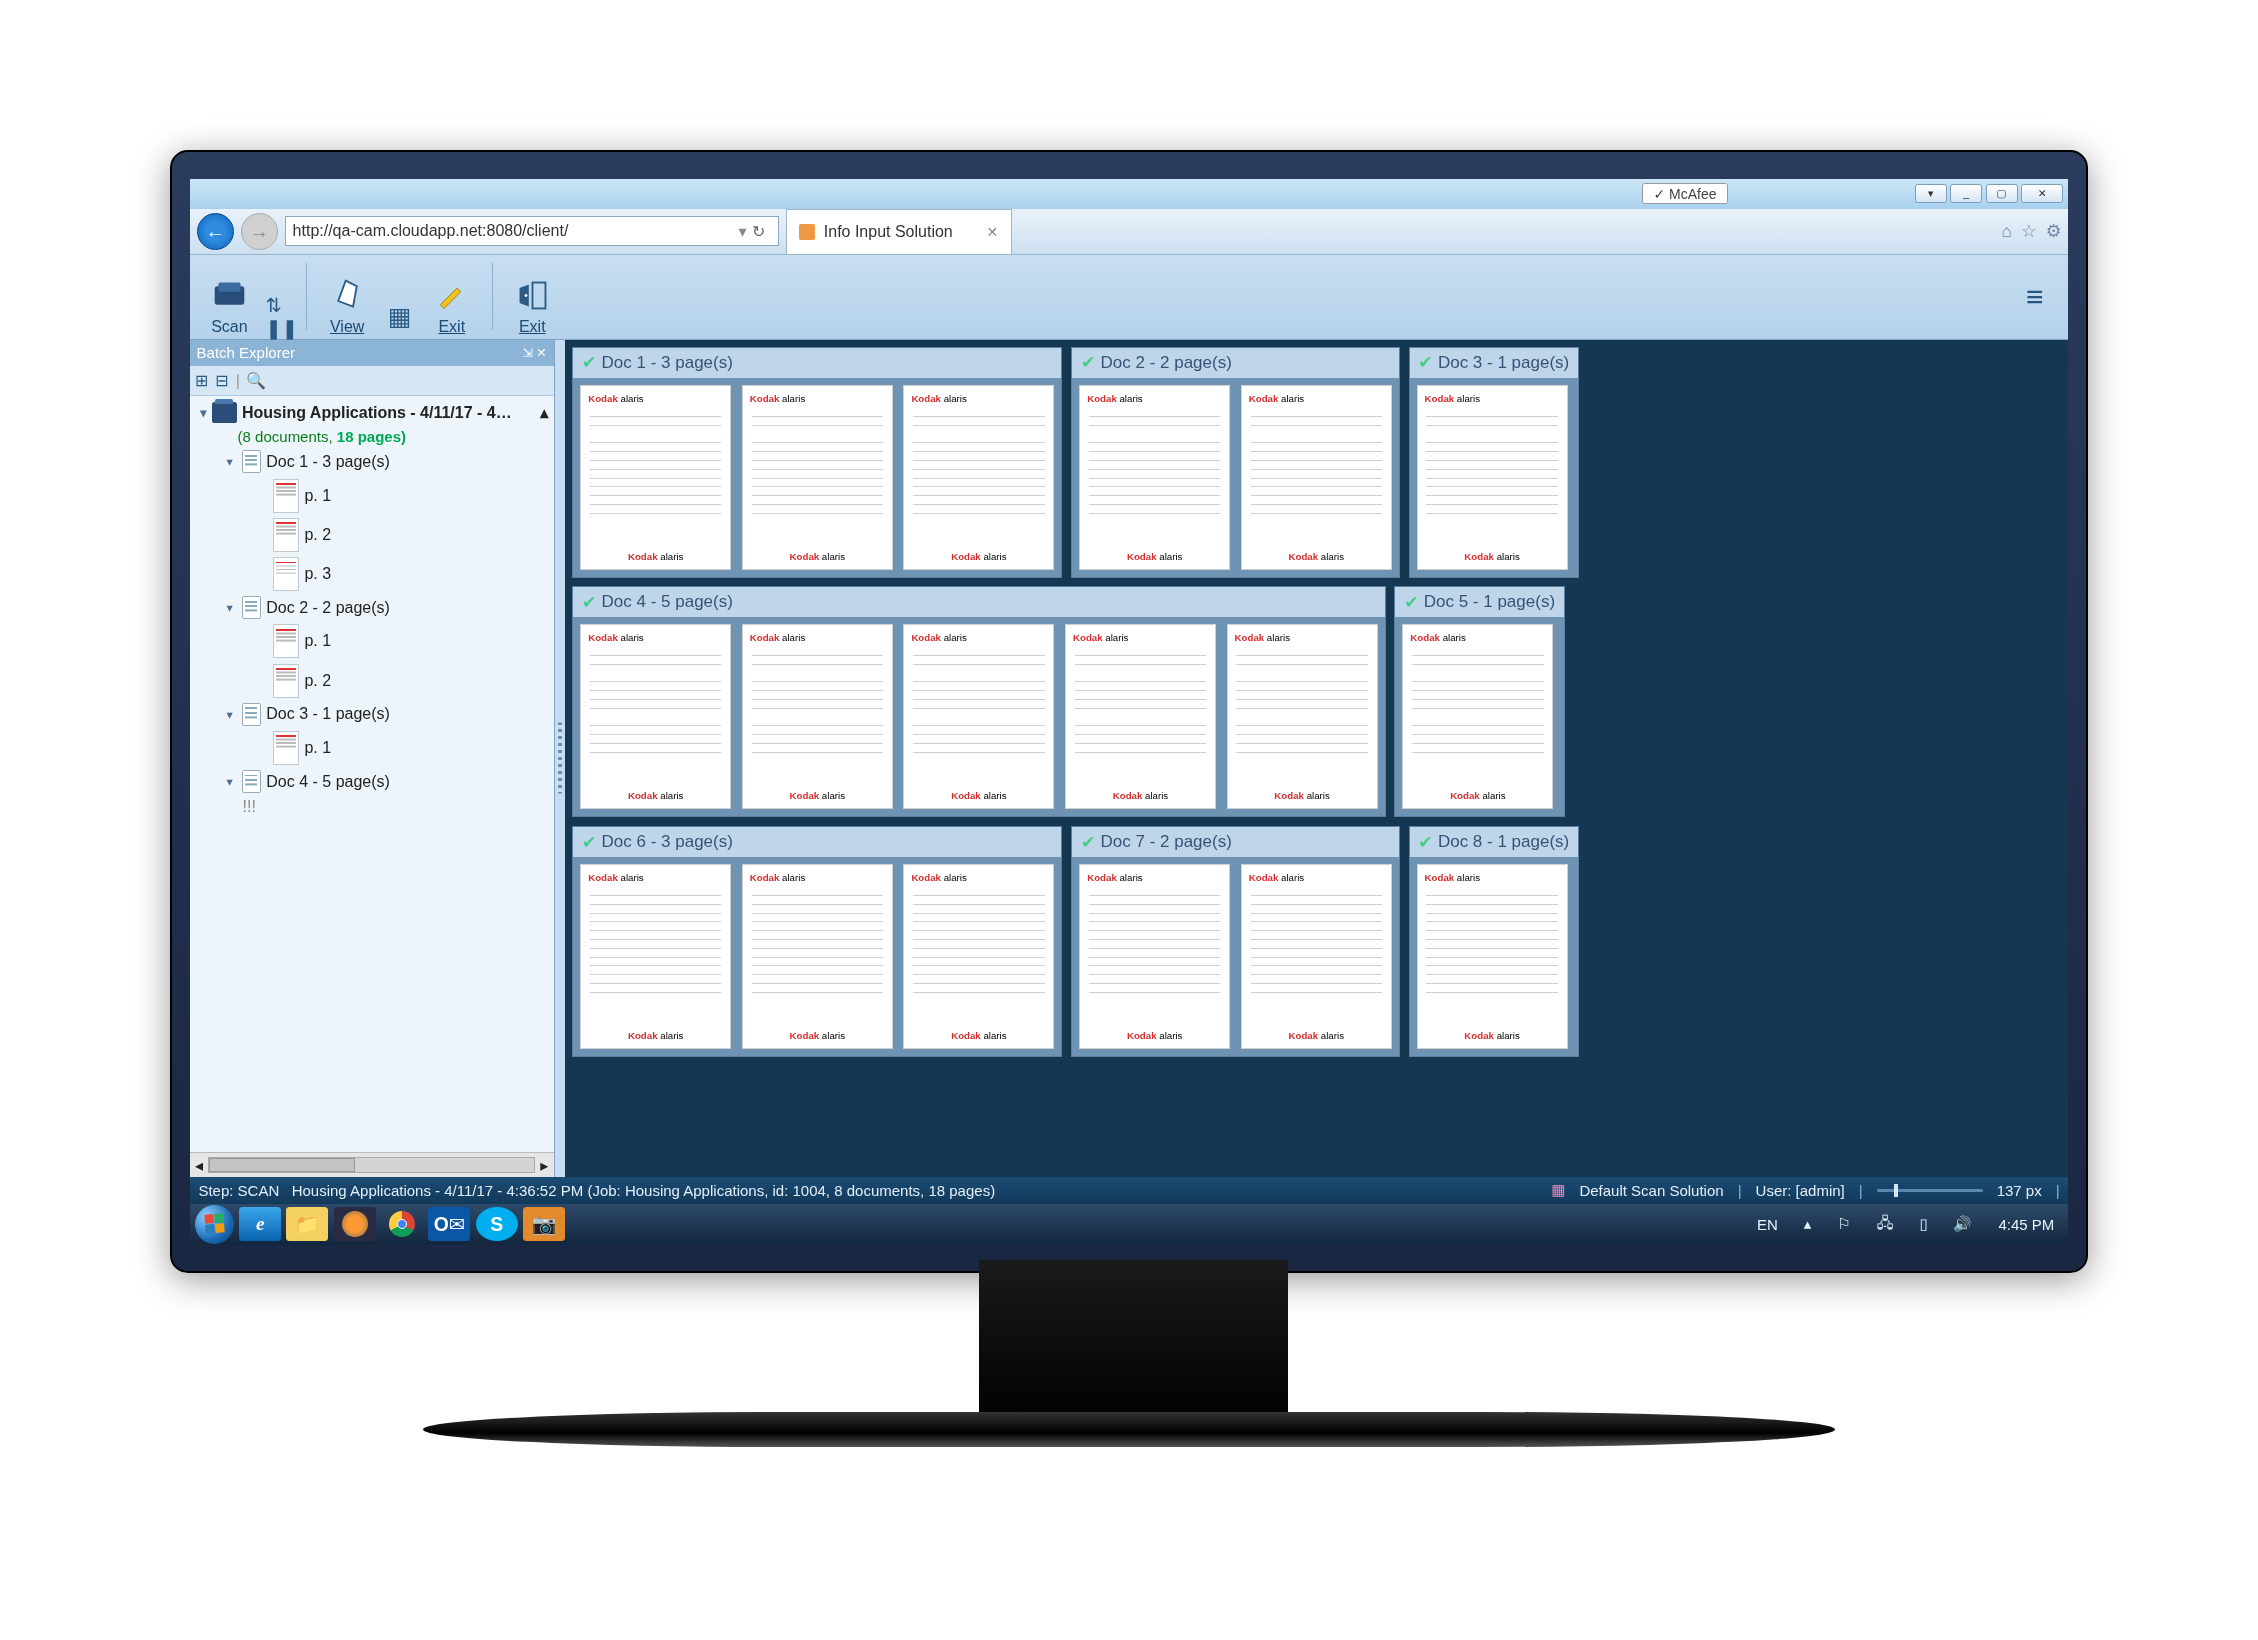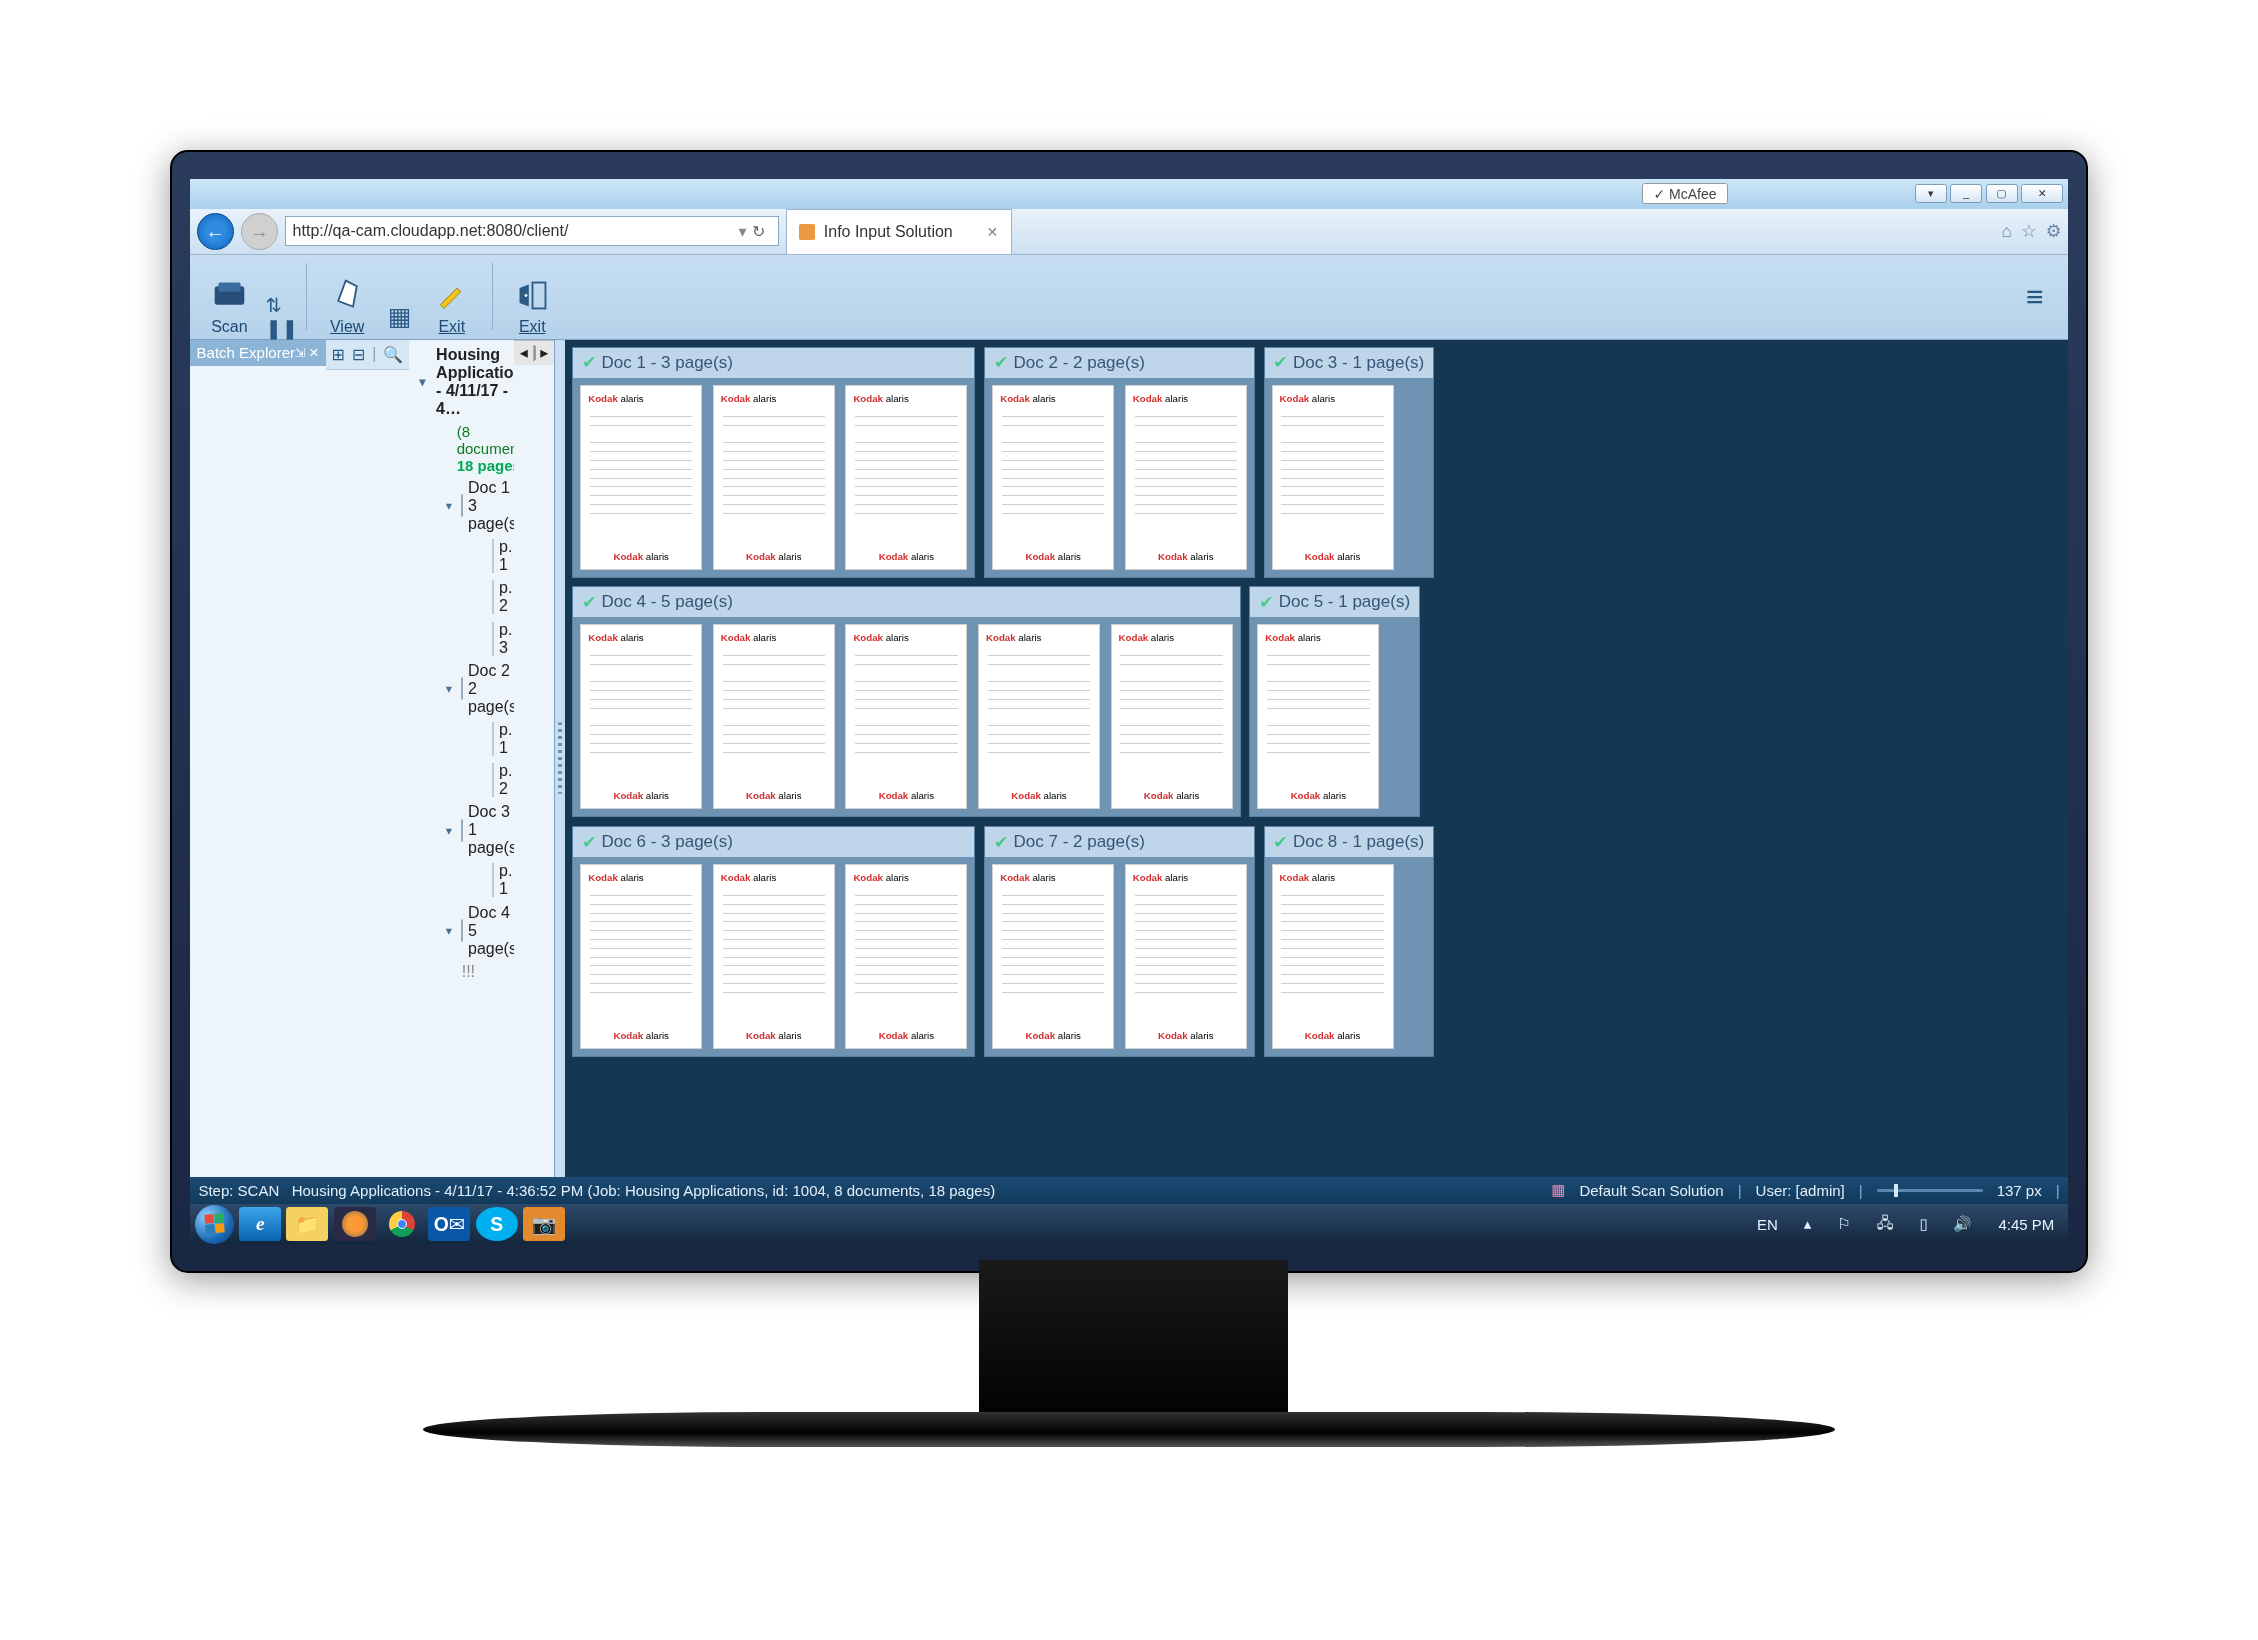--- a/index.html
+++ b/index.html
@@ -27,21 +27,21 @@
 
 .app-toolbar{height:85px;background:linear-gradient(180deg,#c7def2 0%,#b5d2ea 100%);display:flex;align-items:center;padding:0 8.8px;gap:5.3px;border-bottom:0.9px solid #7ea3c4}
 .tbtn{display:flex;flex-direction:column;align-items:center;justify-content:flex-end;width:62px;height:79px;font-size:16px;color:#1d4973;gap:3.5px}
 .tbtn .ico{width:39px;height:39px;display:flex;align-items:center;justify-content:center}
 .tbtn.u{text-decoration:underline}
 .sep{width:0.9px;height:67px;background:#8fb1ce;margin:0 3.5px}
 .ham{margin-left:auto;margin-right:16px;font-size:30px;color:#26557f}
 
 
 .main{display:flex;height:calc(100% - 30px - 46px - 85px - 26.5px - 41px);background:#153752}
-.side{width:365px;background:#edf4fa;border-right:0.9px solid #7ea3c4;display:flex;flex-direction:row;font-size:16px;color:#222;position:relative}
+.side{width:365px;background:#edf4fa;border-right:0.9px solid #7ea3c4;display:flex;flex-direction:column;font-size:16px;color:#222;position:relative}
 .side-header{height:26.5px;background:#8cb4d6;color:#fff;font-size:15px;display:flex;align-items:center;padding:0 7px}
 .side-header .mini{margin-left:auto;display:flex;gap:5.3px;font-size:12.4px}
 .side-tools{height:30px;background:#d5e6f4;display:flex;align-items:center;padding:0 5.3px;gap:7px;border-bottom:0.9px solid #b0cbe2;font-size:16px;color:#2b5b85}
 .tree{flex:1;overflow:auto;padding:3.5px 0}
 .tree-node{display:flex;align-items:center;gap:5.3px;padding:2.6px 5.3px 2.6px 10.6px}
 .tree-node.bold{font-weight:bold}
 .tree-node .arrow{color:#4b6f91;font-size:12.4px}
 .batch-icon{width:25px;height:21px;background:#2a4d7a;border-radius:2.6px;position:relative}
 .batch-icon::after{content:"";position:absolute;top:-3.5px;left:3.5px;right:3.5px;height:5.3px;background:#4a78aa;border-radius:1.8px 1.8px 0 0}
 .doc-count{color:#0a7c1d;font-size:15px}
@@ -56,21 +56,21 @@
 .splitter{width:10.6px;background:#c7def2;position:relative}
 .splitter::before{content:"";position:absolute;left:3.5px;top:50%;width:3.5px;height:71px;transform:translateY(-50%);background:repeating-linear-gradient(180deg,#6a8fb0 0 2.6px,transparent 2.6px 7px)}
 
 
 .thumbs{flex:1;overflow:auto;padding:7px;display:flex;flex-direction:column;gap:8.8px}
 .doc-row{display:flex;gap:8.8px}
 .doc-group{background:#6f93b2;border:0.9px solid #5a7fa0;flex:0 0 auto}
 .group-hdr{height:30px;background:#bfd5e9;display:flex;align-items:center;padding:0 8.8px;font-size:17px;color:#365576;gap:5.3px}
 .group-hdr .chk{color:#4c8}
 .pages-row{display:flex;padding:7px;gap:10.6px}
-.pg{width:122px;height:185px;background:#fff;border:0.9px solid #d0d0d0;position:relative;overflow:hidden}
+.pg{width:151px;height:185px;background:#fff;border:0.9px solid #d0d0d0;position:relative;overflow:hidden}
 .pg .brand{position:absolute;top:7px;left:7px;font-size:9.7px}
 .pg .brand b{color:#d32f2f}
 .pg .lines{position:absolute;top:30px;left:8.8px;right:8.8px;height:106px;background:repeating-linear-gradient(180deg,#cfcfcf 0 0.9px,transparent 0.9px 8.8px)}
 .pg .foot{position:absolute;bottom:7px;left:0;right:0;text-align:center;font-size:9.7px}
 .pg .foot b{color:#d32f2f}
 
 
 .statusbar{height:26.5px;background:linear-gradient(180deg,#1b4b74 0%,#12395a 100%);color:#e2eef8;display:flex;align-items:center;padding:0 8.8px;font-size:15px;gap:12.4px}
 .statusbar .sp{color:#7fb2dc}
 .statusbar .right{margin-left:auto;display:flex;align-items:center;gap:14px}

